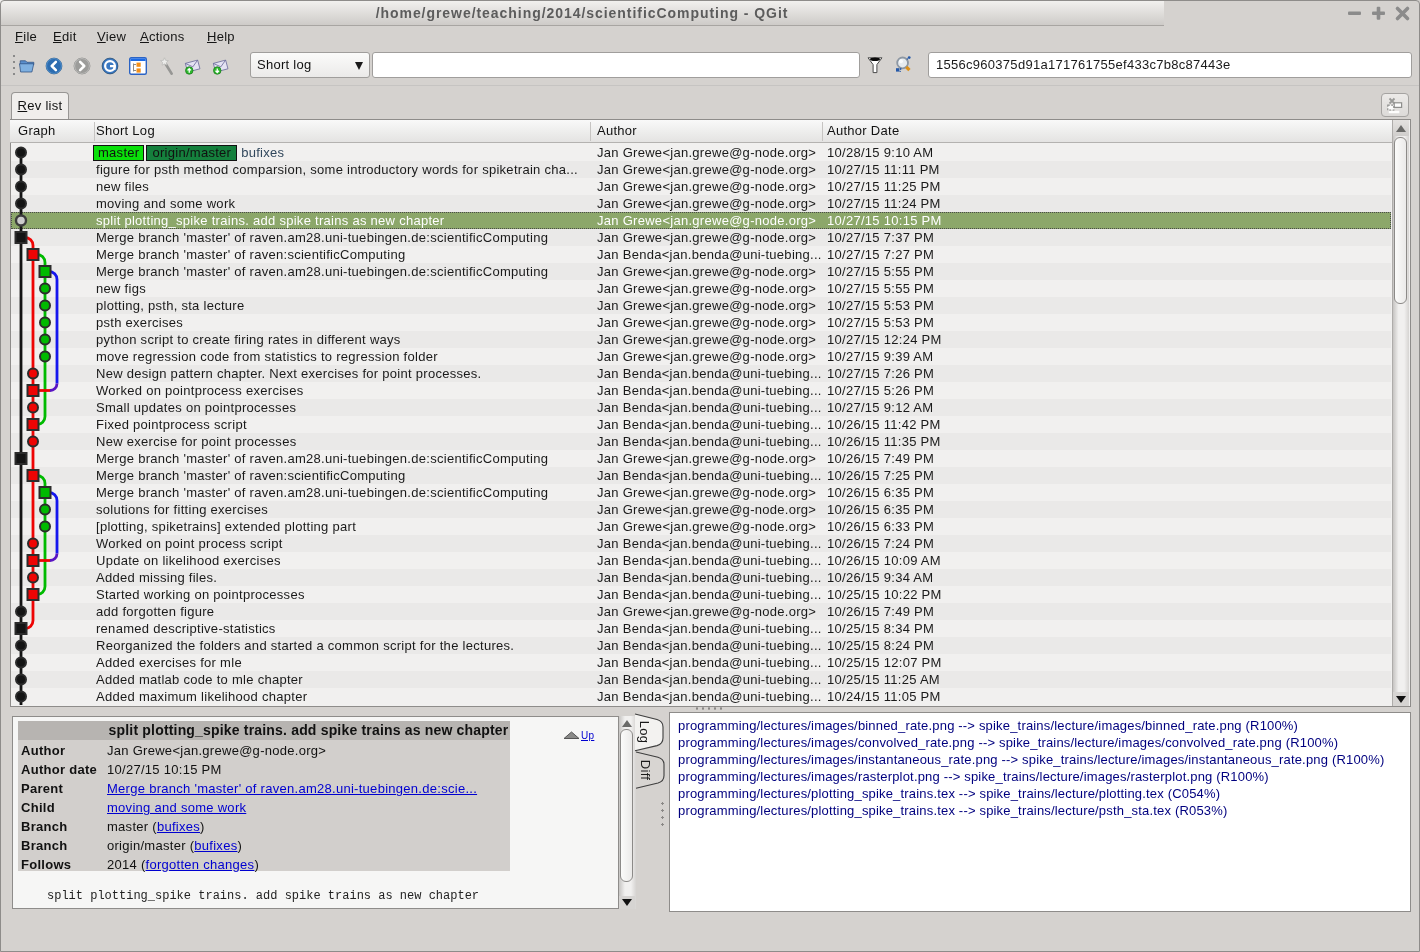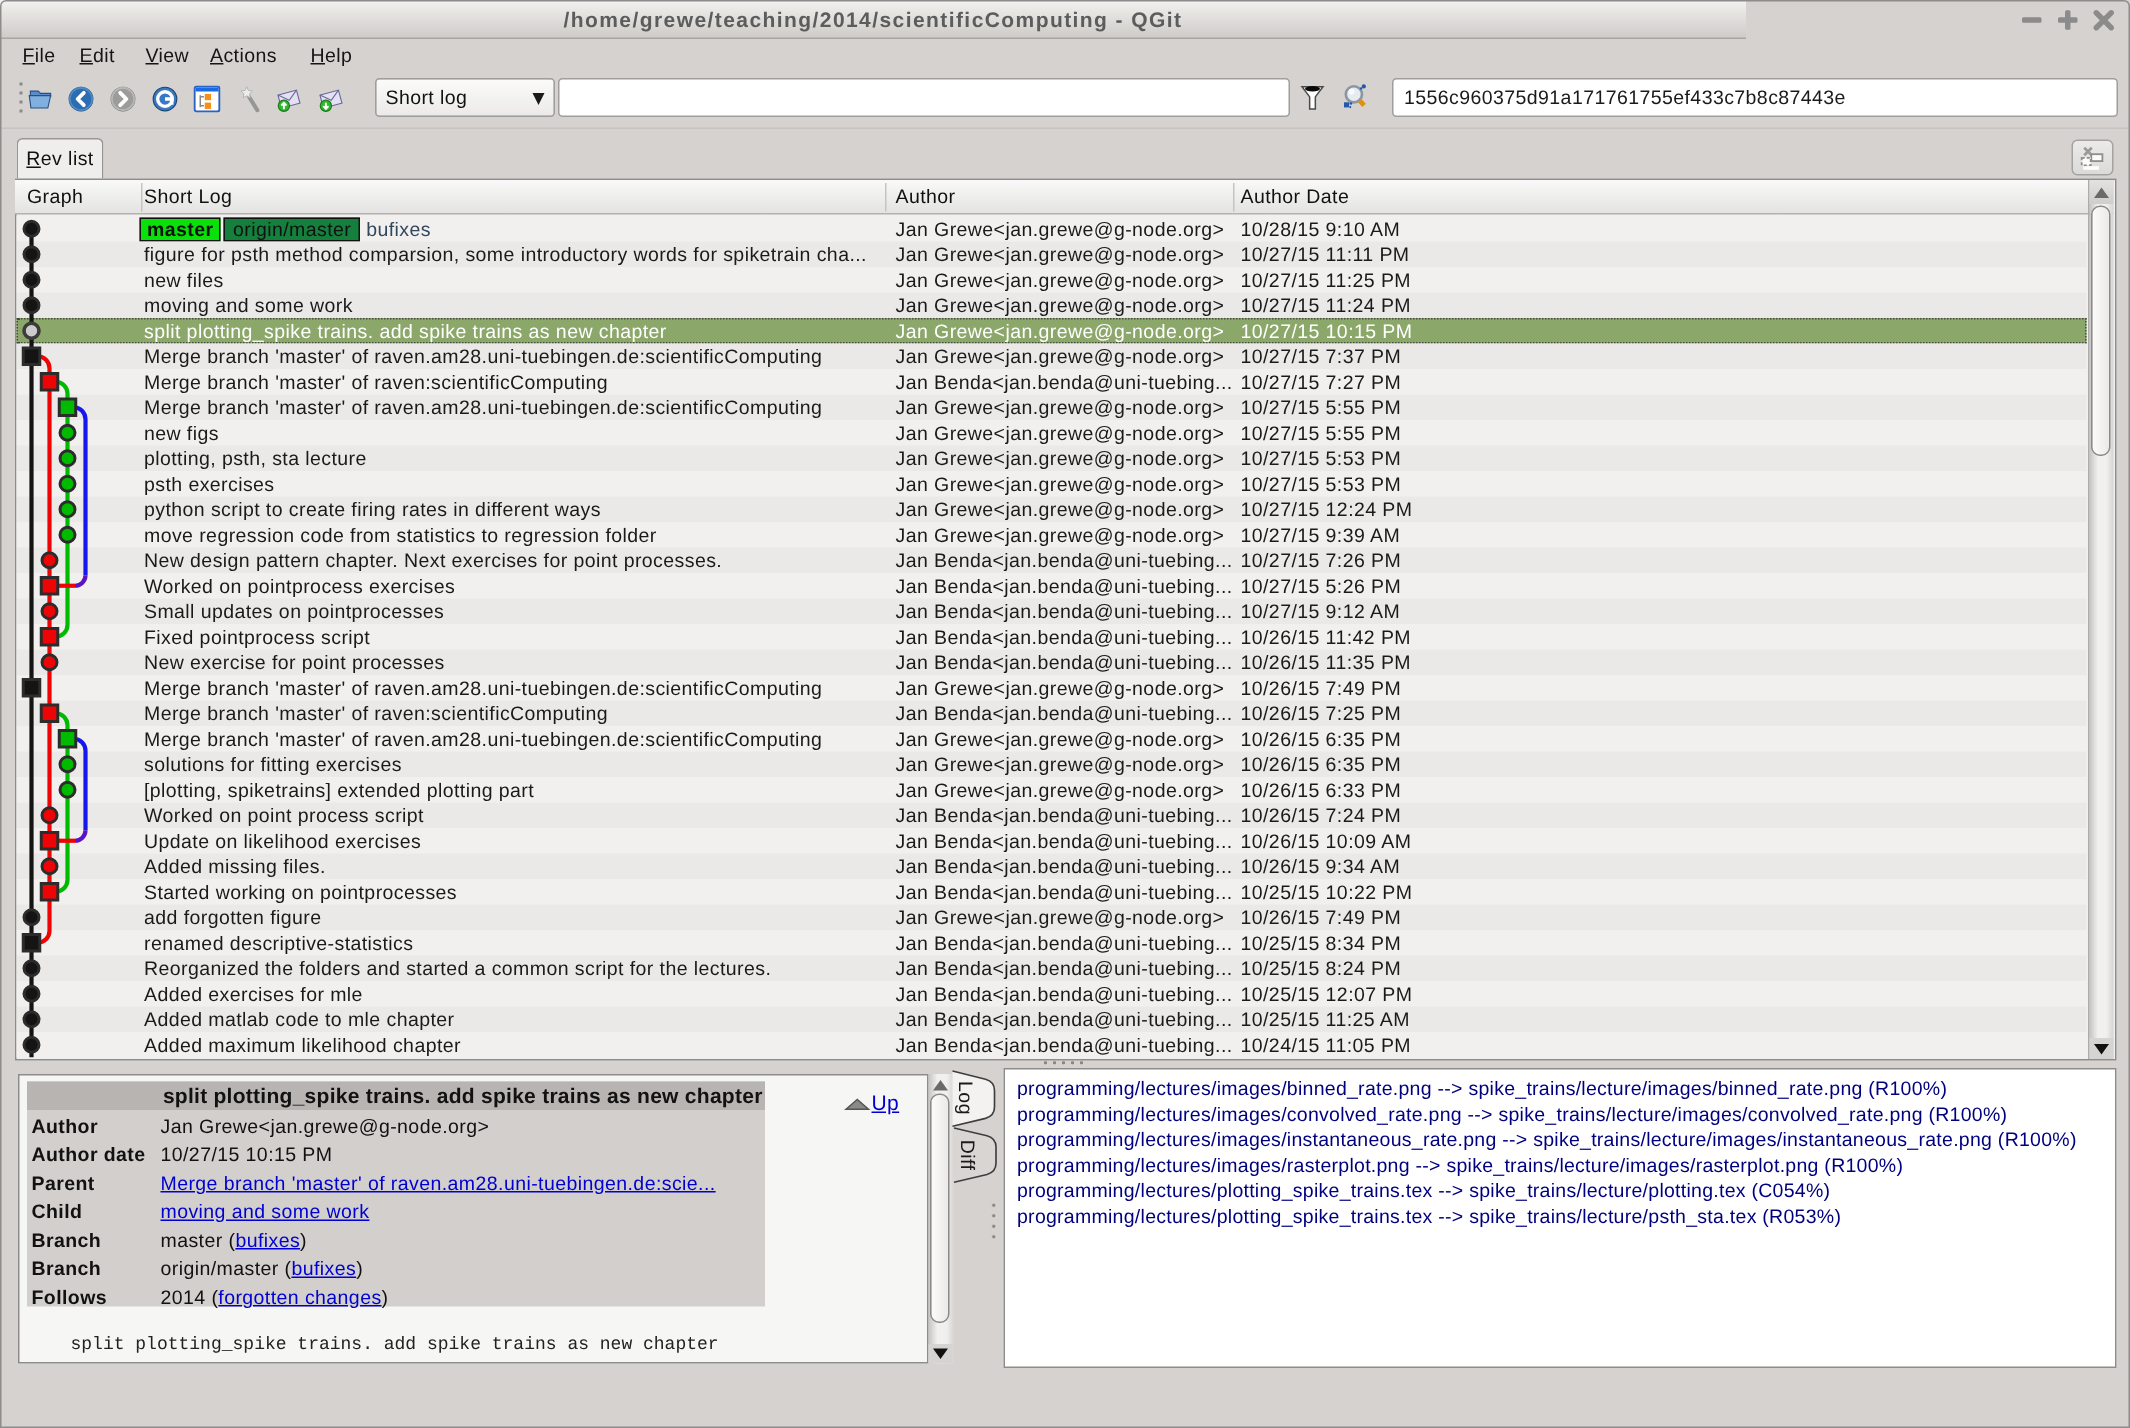--- a/index.html
+++ b/index.html
@@ -31,21 +31,21 @@
  background:linear-gradient(#f9f9f9 0%,#ececeb 60%,#e4e3e2 100%);border-bottom:1px solid #b4b2b0;color:#111}
 #thead span{position:absolute;top:3px}
 #thead i{position:absolute;top:2px;width:1px;height:19px;background:#c6c4c2;font-style:normal}
 .trow{position:absolute;left:11px;width:1380px;height:17px;line-height:17px;color:#1a1a1a;white-space:nowrap}
 .rodd{background:#f1f0ef}
 .reven{background:#eae9e8}
 .rsel{background:#8ca76a;color:#fff;outline:1px dotted #4a4a4a;outline-offset:-1px}
 .c-log{position:absolute;left:85px}
 .c-auth{position:absolute;left:586px}
 .c-date{position:absolute;left:816px}
-.tag-g{display:inline-block;background:#0ae00a;border:1.5px solid #111;font-weight:bold;padding:0 4px;margin-right:2px;color:#111;height:16px;line-height:13.5px}
+.tag-g{display:inline-block;background:#0ae00a;border:1.5px solid #111;font-weight:normal;padding:0 4px;margin-right:2px;color:#111;height:16px;line-height:13.5px}
 .tag-o{display:inline-block;background:#15803d;border:1.5px solid #111;padding:0 5px;margin-right:4px;color:#111;height:16px;line-height:13.5px}
 
 #tsb{position:absolute;left:1392px;top:120px;width:17px;height:586px;
  background:linear-gradient(90deg,#c6c4c2 0,#f1f0ef 35%,#f1f0ef 70%,#d6d4d2);border-left:1px solid #aeacaa}
 #tsb .thumb{position:absolute;left:1px;top:17px;width:13px;height:167px;background:linear-gradient(90deg,#fbfbfa,#ebeae9);
  border:1.2px solid #8c8a88;border-radius:6px}
 .sbarr{width:0;height:0;position:absolute}
 
 #dpanel{position:absolute;left:12px;top:716px;width:607px;height:193px;background:#f6f6f5;border:1px solid #8e8c8a}
 .dbox{position:absolute;left:5px;top:4px;width:492px;height:150px;background:#d2cfcc}
@@ -419,21 +419,21 @@
         <span>origin/master (<a>bufixes</a>)</span>
       </div>
  <div class="drow" style="top:134px">
         <b>Follows</b>
         <span>2014 (<a>forgotten changes</a>)</span>
       </div>
 </div>
 
 <div id="uplink"><svg style="width:19px;height:12px" viewBox="0 0 19 12">
         <path d="M2 9.5 L9.5 3 l7.5 6.5z" fill="#8a8a88" stroke="#555"></path>
-      </svg><a style="font-size:14px;position:relative;top:-2px">Up</a></div>
+      </svg><a style="font-size:10px;position:relative;top:-2px">Up</a></div>
 <div id="monoline">split plotting_spike trains. add spike trains as new chapter</div>
 </div>
 <div id="dsb">
  <div class="sbarr" style="left:3px;top:4px;border-left:5px solid transparent;border-right:5px solid transparent;border-bottom:7px solid #6a6a68"></div>
  <div class="thumb"></div>
  <div style="position:absolute;left:0;top:180px;width:16px;height:13px;background:#d6d4d2"></div>
  <div class="sbarr" style="left:3px;top:183px;border-left:5px solid transparent;border-right:5px solid transparent;border-top:7px solid #111"></div>
 </div>
 
 <svg style="position:absolute;left:630px;top:705px;width:45px;height:100px" viewBox="0 0 45 100">

